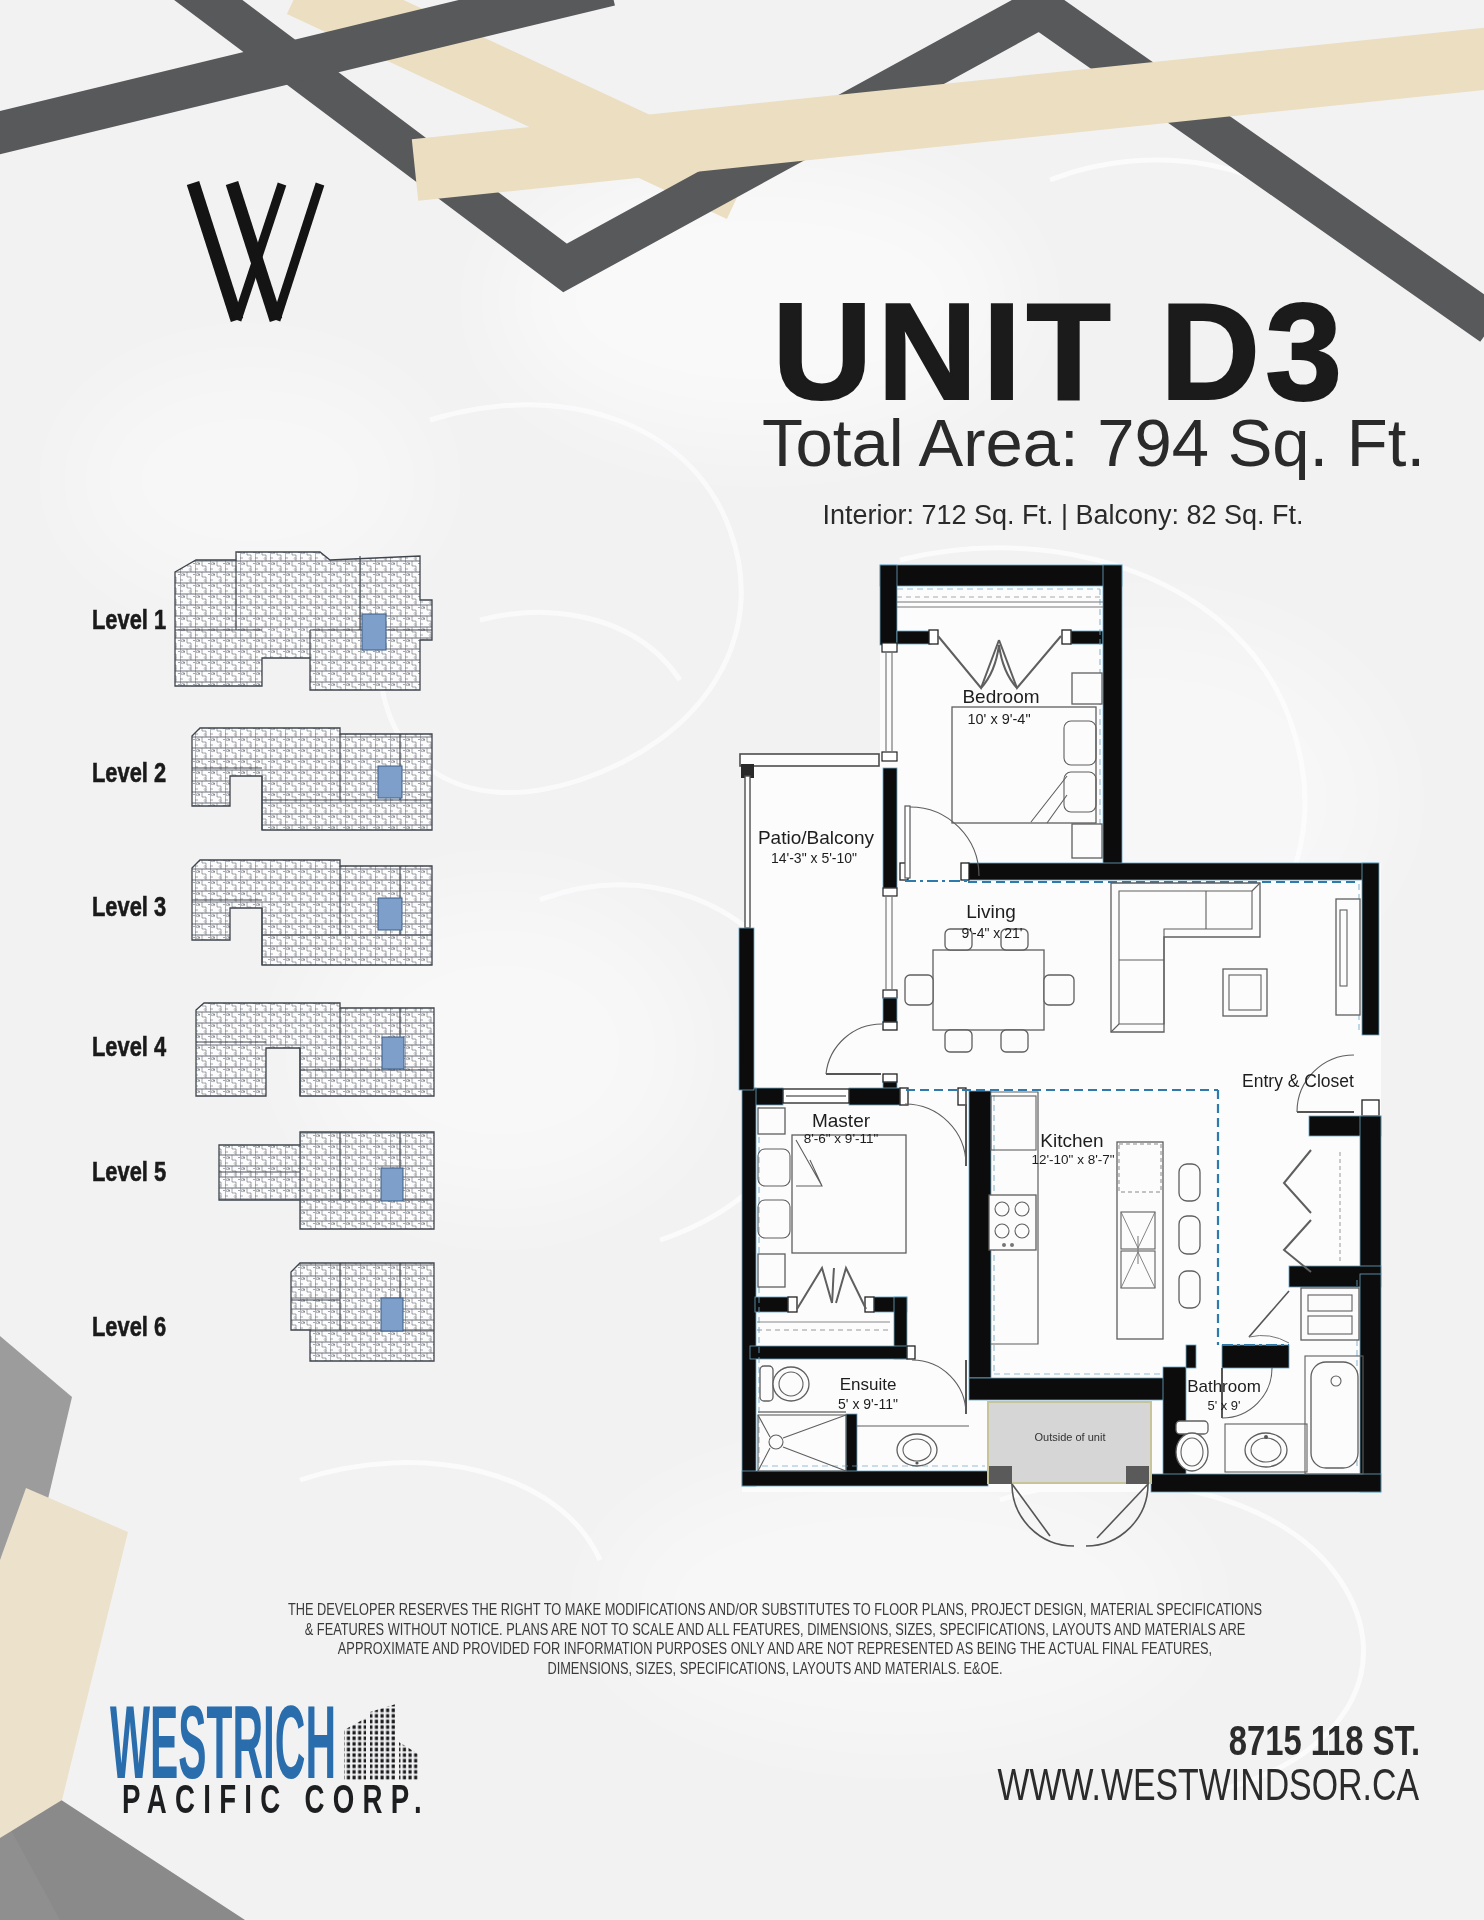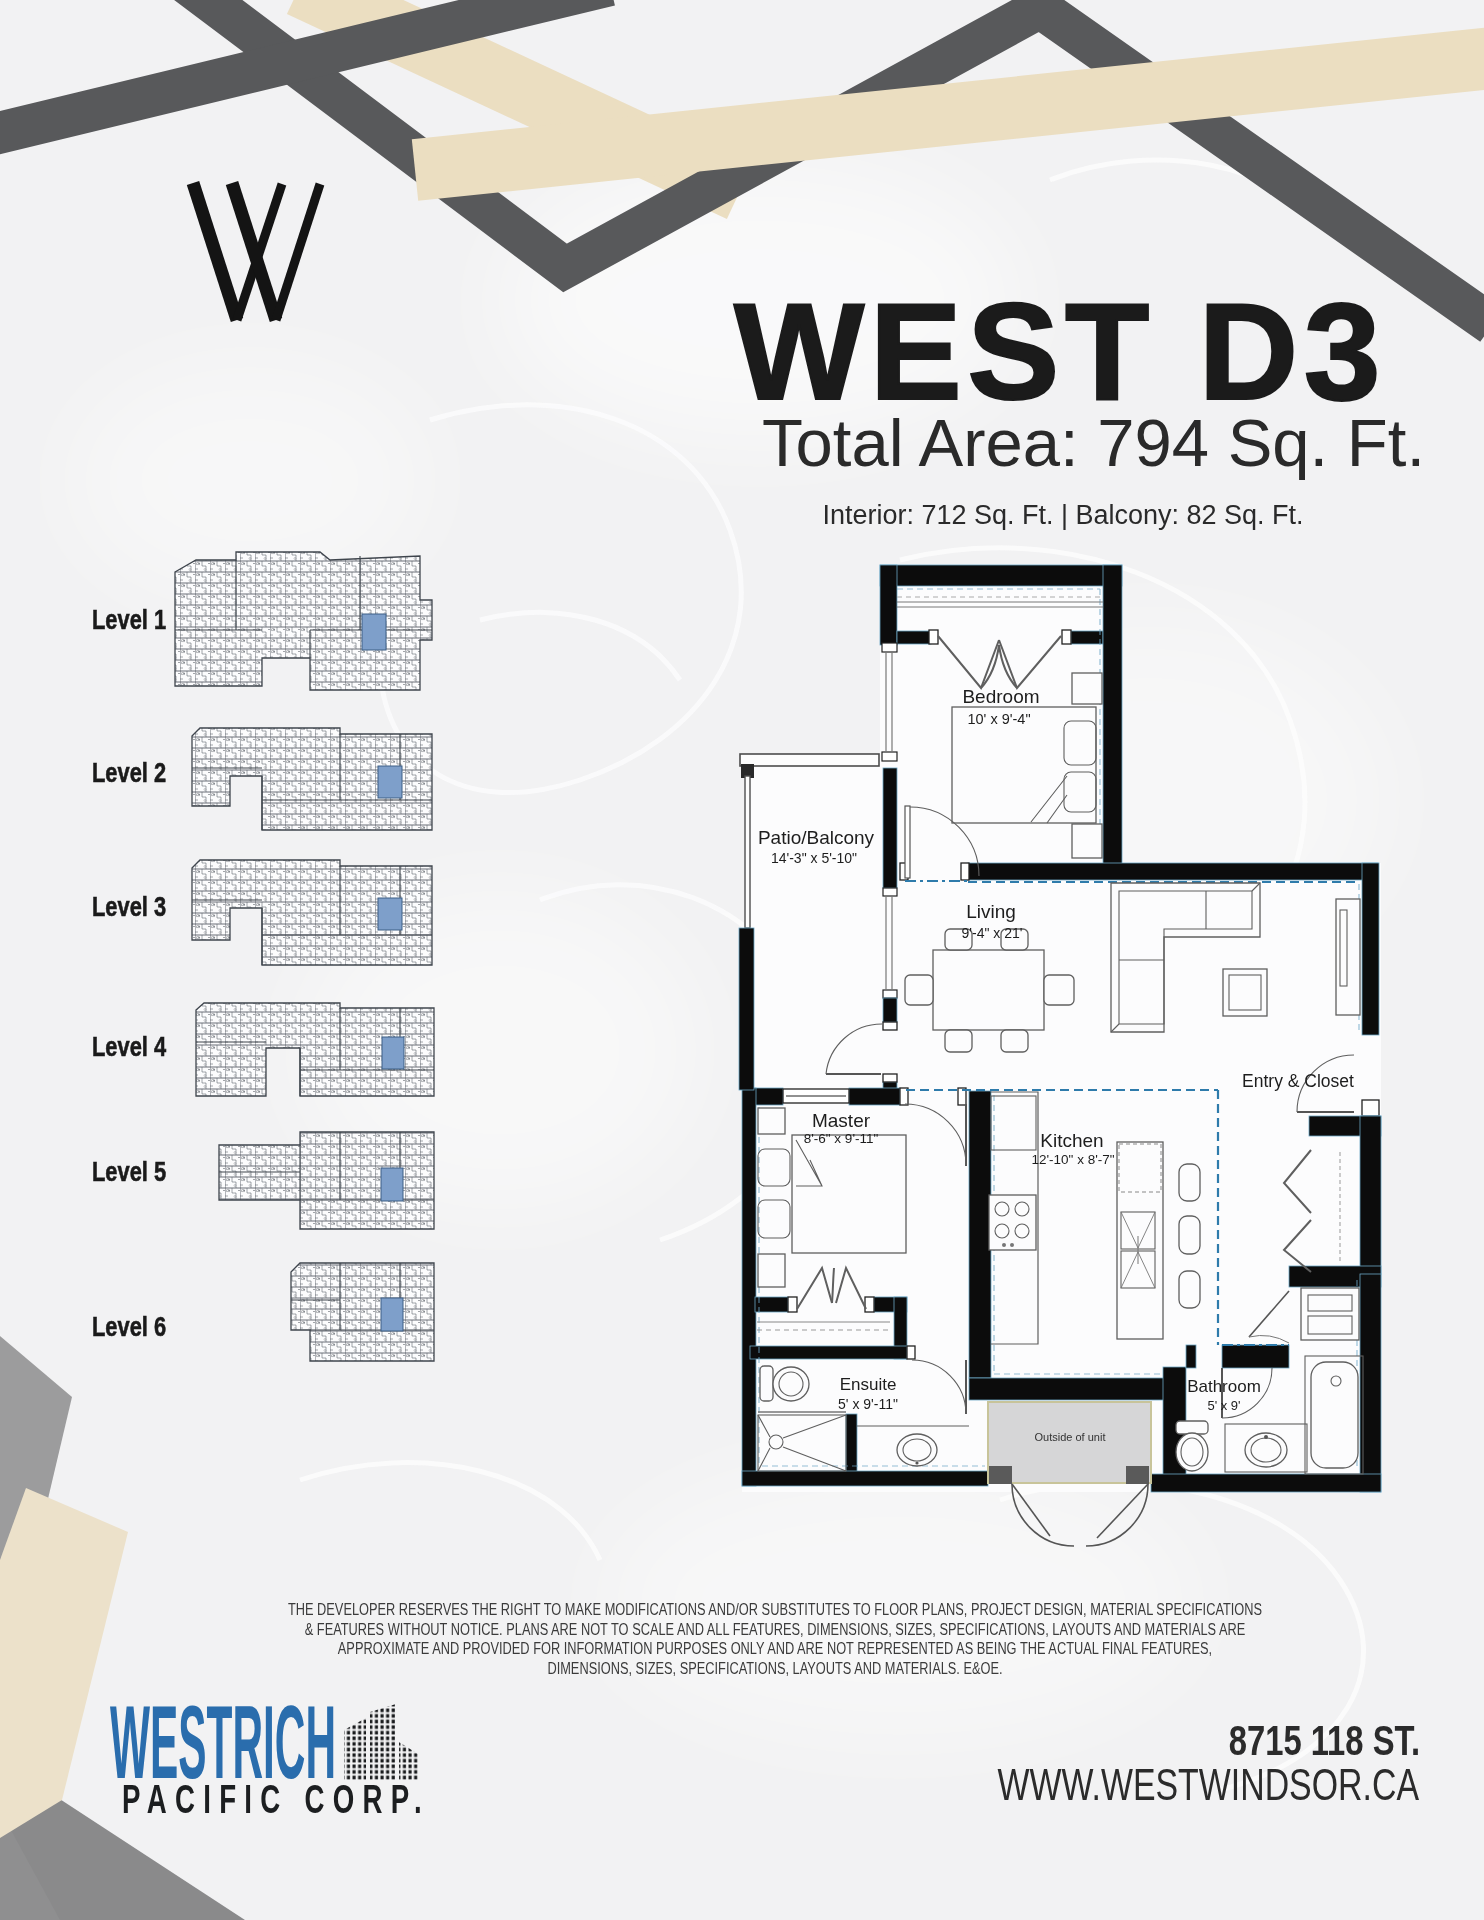--- a/index.html
+++ b/index.html
@@ -62,21 +62,21 @@
   <g stroke="#141414" fill="none">
     <line x1="48" y1="13" x2="92" y2="150" stroke-width="13"></line>
     <line x1="92" y1="150" x2="137" y2="14" stroke-width="9"></line>
     <line x1="87" y1="13" x2="131" y2="150" stroke-width="13"></line>
     <line x1="131" y1="150" x2="175" y2="14" stroke-width="9"></line>
   </g>
 </svg>
 
 
 
-<div class="abs" style="left:697px;top:272px;width:726px;text-align:center;font-size:138px;font-weight:bold;color:#1b1b1b;letter-spacing:5.5px;-webkit-text-stroke:2.2px #1b1b1b;">WEST D3</div>
+<div class="abs" style="left:697px;top:272px;width:726px;text-align:center;font-size:138px;font-weight:bold;color:#1b1b1b;letter-spacing:5.5px;-webkit-text-stroke:2.2px #1b1b1b;">UNIT D3</div>
 
 <div class="abs" style="left:699px;top:404px;width:726px;text-align:right;font-size:67px;font-weight:normal;color:#2a2a2a;">Total Area: 794 Sq. Ft.</div>
 
 <div class="abs" style="left:700px;top:500px;width:726px;text-align:center;font-size:27px;color:#2a2a2a;">Interior: 712 Sq. Ft. | Balcony: 82 Sq. Ft.</div>
 
 <div class="abs" style="left:92px;top:604px;font-size:28px;font-weight:bold;color:#1a1a1a;-webkit-text-stroke:0.6px #1a1a1a;white-space:nowrap;transform:scaleX(0.78);transform-origin:0 50%;">Level 1</div>
 <div class="abs" style="left:92px;top:757px;font-size:28px;font-weight:bold;color:#1a1a1a;-webkit-text-stroke:0.6px #1a1a1a;white-space:nowrap;transform:scaleX(0.78);transform-origin:0 50%;">Level 2</div>
 <div class="abs" style="left:92px;top:891px;font-size:28px;font-weight:bold;color:#1a1a1a;-webkit-text-stroke:0.6px #1a1a1a;white-space:nowrap;transform:scaleX(0.78);transform-origin:0 50%;">Level 3</div>
 <div class="abs" style="left:92px;top:1031px;font-size:28px;font-weight:bold;color:#1a1a1a;-webkit-text-stroke:0.6px #1a1a1a;white-space:nowrap;transform:scaleX(0.78);transform-origin:0 50%;">Level 4</div>
 <div class="abs" style="left:92px;top:1156px;font-size:28px;font-weight:bold;color:#1a1a1a;-webkit-text-stroke:0.6px #1a1a1a;white-space:nowrap;transform:scaleX(0.78);transform-origin:0 50%;">Level 5</div>

